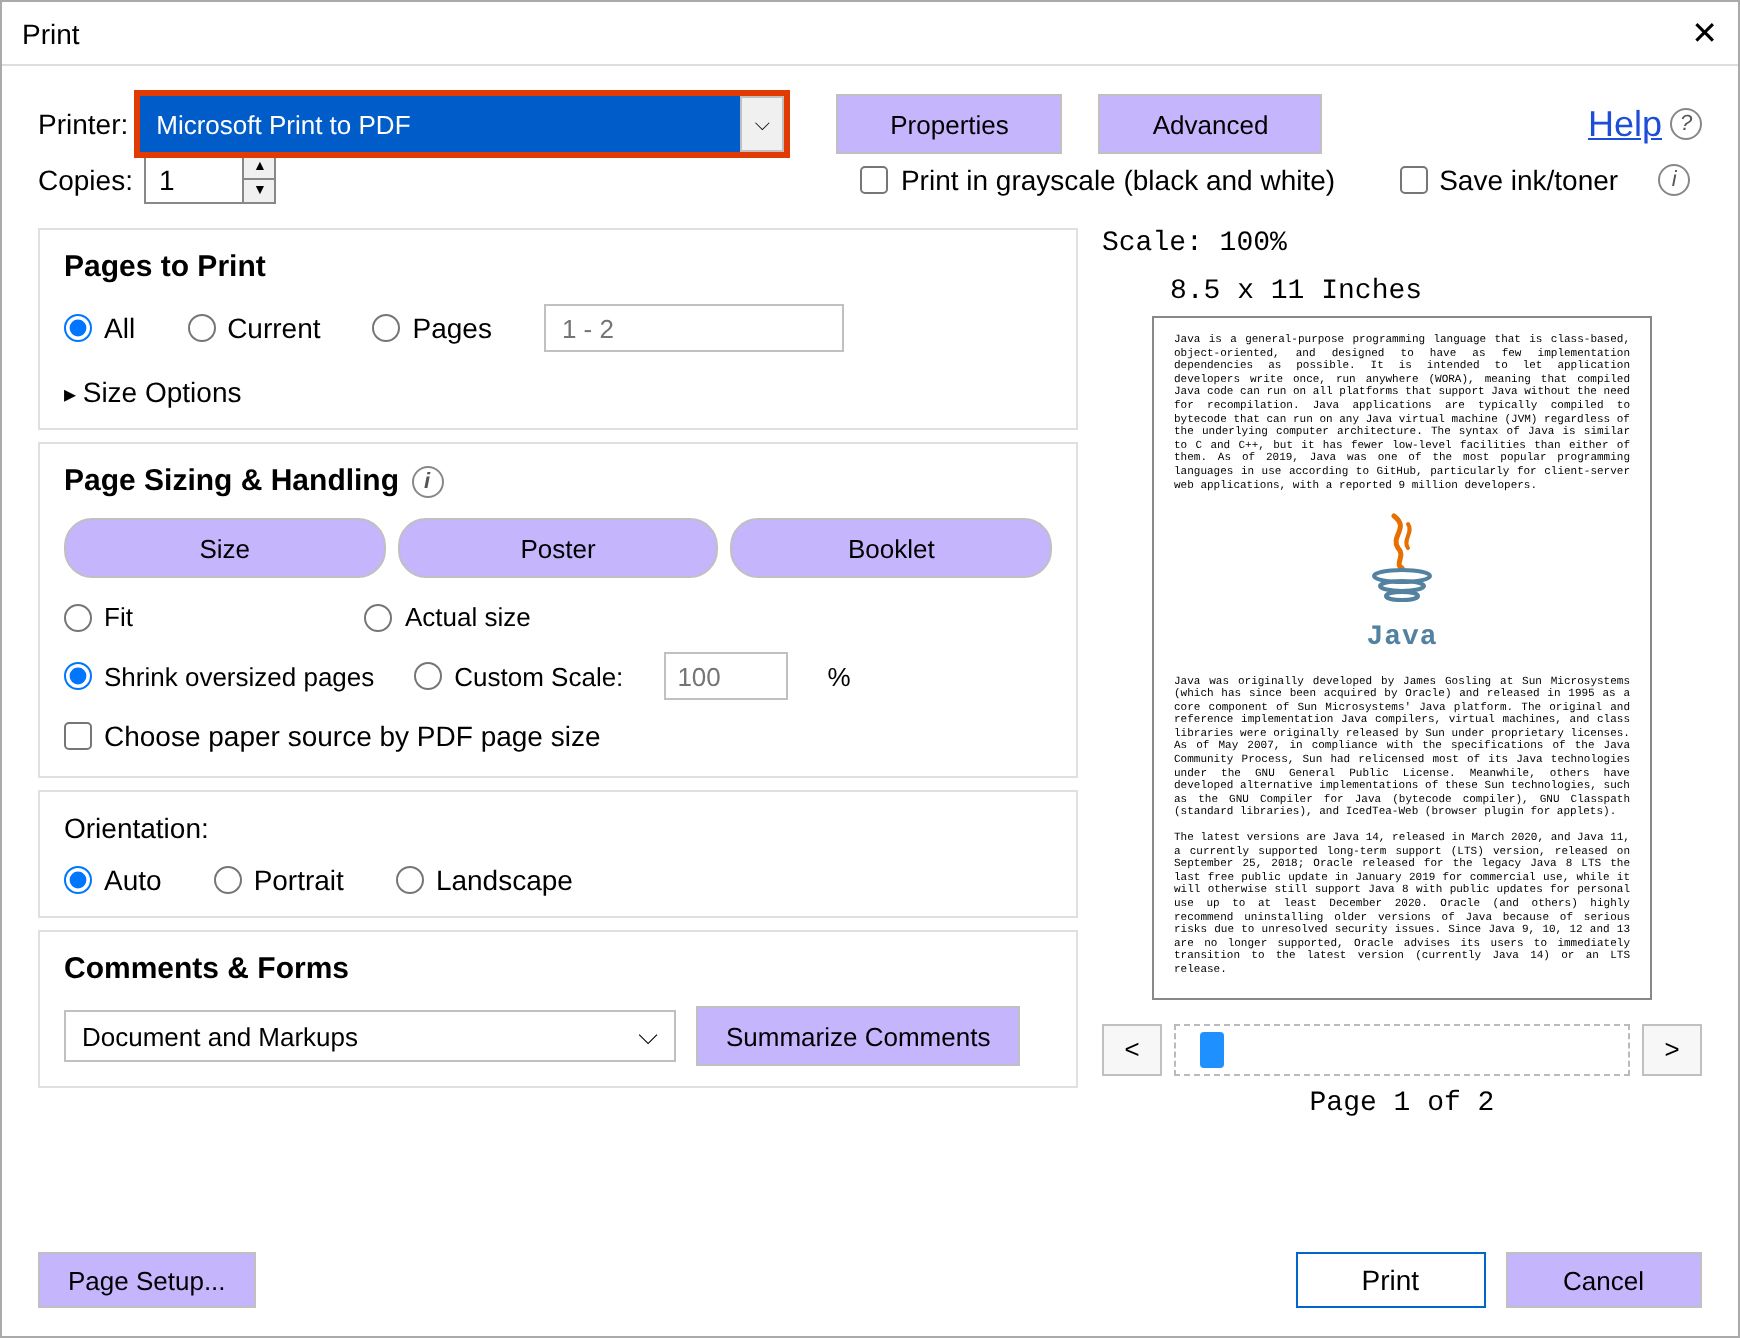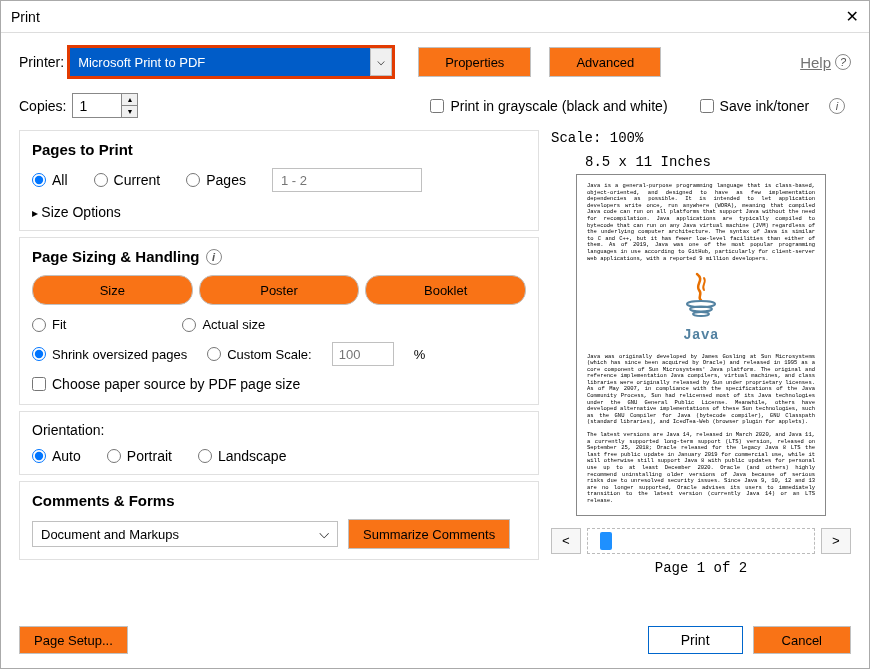--- a/index.html
+++ b/index.html
@@ -60,43 +60,42 @@
   .printer-chevron {
     width: 22px;
     background: #f0f0f0;
     border: 1px solid #c0c0c0;
     display: flex;
     align-items: center;
     justify-content: center;
     font-size: 10px;
   }
   .btn {
-    background: #f97316;
+    background: #c4b5fd;
     border: 1px solid #c0c0c0;
     padding: 0 14px;
     height: 28px;
     display: inline-flex;
     align-items: center;
     justify-content: center;
     font-size: 13px;
     cursor: pointer;
   }
   .btn.big { height: 30px; padding: 0 26px; }
-  .link { color: #737373; text-decoration: underline; cursor: pointer; font-size: 15px; }
+  .link { color: #1d4ed8; text-decoration: underline; cursor: pointer; font-size: 18px; }
   .help-wrap { margin-left: auto; display: flex; align-items: center; gap: 4px; }
   .info-icon {
     display: inline-flex; width: 16px; height: 16px; border: 1px solid #888;
     border-radius: 50%; align-items: center; justify-content: center; font-size: 11px;
     font-style: italic; color: #555;
   }
   .row-copies {
     display: flex;
     align-items: center;
     gap: 6px;
-    margin-top: 16px;
   }
   .spinner {
     display: flex;
     align-items: stretch;
     border: 1px solid #888;
     height: 25px;
   }
   .spinner input {
     width: 48px;
     border: none;

